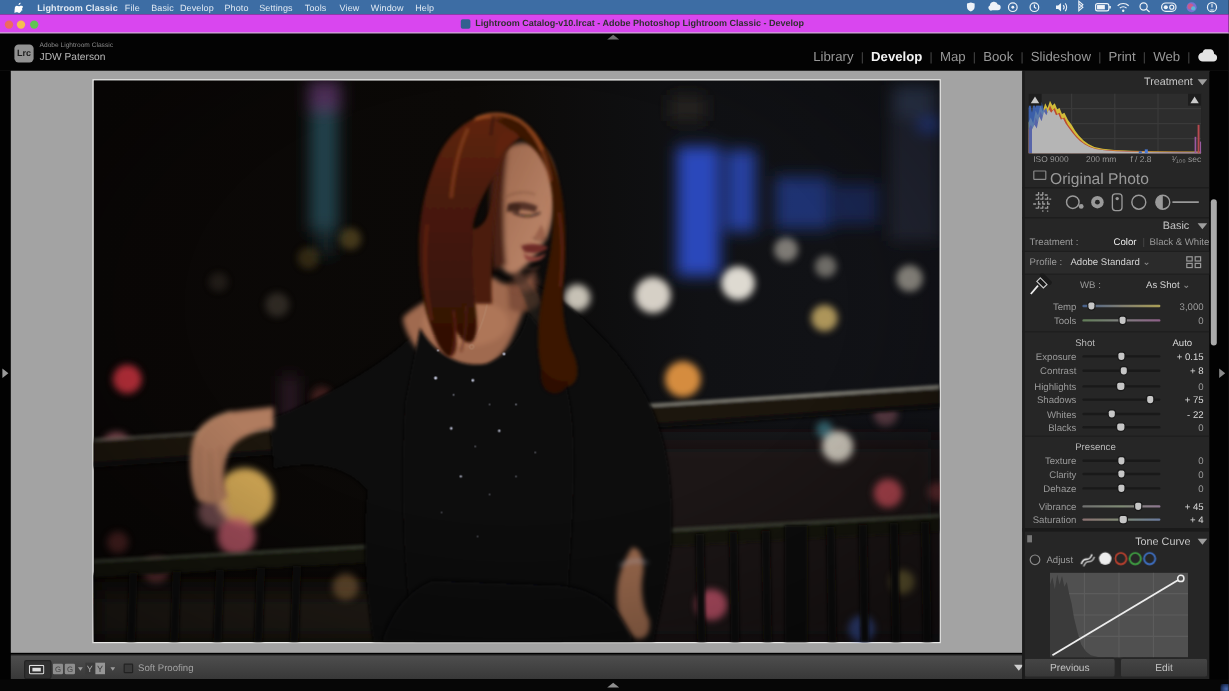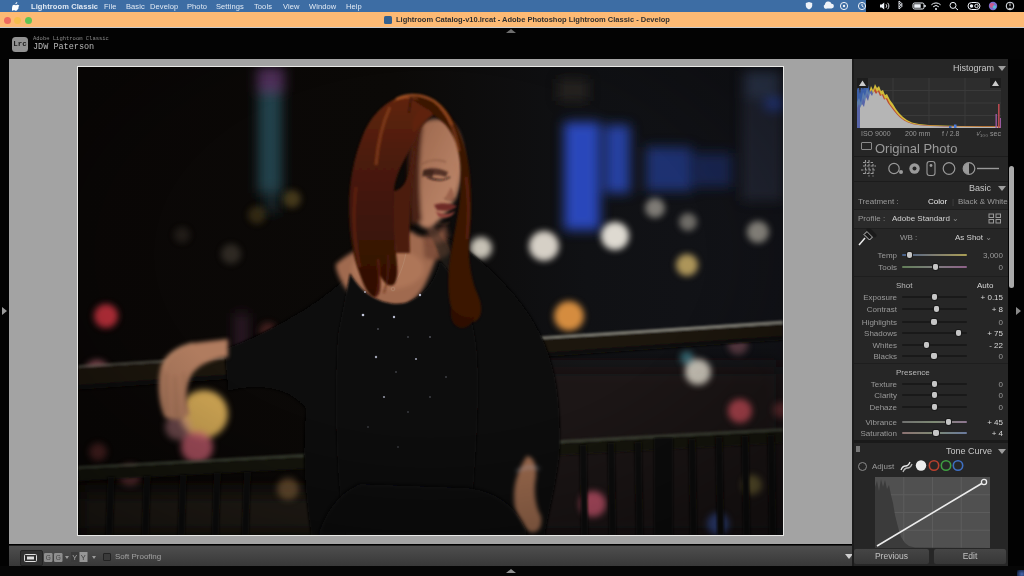--- a/index.html
+++ b/index.html
@@ -1,26 +1,26 @@
 <!DOCTYPE html>
 <html><head>
 <meta charset="utf-8">
 <style>
   html,body{margin:0;padding:0;}
   body{width:1024px;height:576px;background:#000;font-family:"Liberation Sans",sans-serif;position:relative;overflow:hidden;}
   .abs{position:absolute;}
   
-  #menubar{left:0;top:0;width:866px;height:12px;background:#3d6da4;color:#e2eaf4;font-size:7.5px;}
+  #menubar{left:0;top:0;width:1024px;height:12px;background:#3d6da4;color:#e2eaf4;font-size:7.5px;}
   #menubar .mi{position:absolute;top:1.5px;white-space:nowrap;letter-spacing:.1px;}
   
-  #titlebar{left:0;top:12px;width:1024px;height:16px;background:#fdba74;border-bottom:1px solid #c9cbce;box-sizing:border-box;}
+  #titlebar{left:0;top:12px;width:1024px;height:16px;background:#d946ef;border-bottom:1px solid #c9cbce;box-sizing:border-box;}
   .tl{position:absolute;top:4.5px;width:7px;height:7px;border-radius:50%;}
   #titletext{position:absolute;left:30px;right:0;top:3px;text-align:center;font-size:7.5px;font-weight:bold;color:#303030;}
   
-  #lrheader{left:0;top:28px;width:1024px;height:31px;background:#030303;border-bottom:1px solid #3c3c3c;box-sizing:content-box;font-family:Liberation Mono, monospace;}
+  #lrheader{left:0;top:28px;width:1024px;height:31px;background:#030303;border-bottom:1px solid #3c3c3c;box-sizing:content-box;}
   #lrcbadge{position:absolute;left:12px;top:9px;width:16px;height:15px;background:#929292;border-radius:3.5px;color:#1c1c1c;font-size:7.5px;font-weight:bold;text-align:center;line-height:15px;}
   #idsmall{position:absolute;left:33px;top:7px;font-size:5.5px;color:#8a8a8a;}
   #idbig{position:absolute;left:33px;top:14px;font-size:8.5px;color:#b9b9b9;}
   #modules{position:absolute;right:9px;top:12.5px;font-size:11px;color:#989898;white-space:nowrap;}
   #modules b{color:#f2f2f2;font-weight:bold;}
   #modules .sep{color:#4a4a4a;padding:0 6px;font-size:10px;}
   #topcollapse{position:absolute;left:506px;top:29px;width:0;height:0;border-left:5px solid transparent;border-right:5px solid transparent;border-bottom:4px solid #6e6e6e;}
   
   #leftstrip{left:0;top:59px;width:9px;height:507px;background:#020202;}
   #canvas{left:9px;top:59px;width:843px;height:485px;background:#a3a3a3;}
@@ -89,20 +89,23 @@
     <div class="tl" style="left:4px;background:#ee6a5f"></div>
     <div class="tl" style="left:14px;background:#f5bd4f"></div>
     <div class="tl" style="left:24.5px;background:#61c454"></div>
     <div id="titletext"><span style="display:inline-block;width:8px;height:8px;background:#33608f;border-radius:1.5px;vertical-align:-1.5px;margin-right:4px"></span>Lightroom Catalog-v10.lrcat - Adobe Photoshop Lightroom Classic - Develop</div>
   </div>
 
   <div id="lrheader" class="abs">
     <div id="lrcbadge">Lrc</div>
     <div id="idsmall">Adobe Lightroom Classic</div>
     <div id="idbig">JDW Paterson</div>
+    <div id="modules">Library<span class="sep">|</span><b>Develop</b><span class="sep">|</span>Map<span class="sep">|</span>Book<span class="sep">|</span>Slideshow<span class="sep">|</span>Print<span class="sep">|</span>Web<span class="sep">|</span><svg width="17" height="11" viewBox="0 0 17 11" style="vertical-align:-1px">
+        <path fill="#e4e4e4" d="M13.2 10.3H4.6a3.8 3.8 0 0 1-.5-7.6A5 5 0 0 1 13.8 4a3.2 3.2 0 0 1-.6 6.3z"></path>
+      </svg></div>
   </div>
   <div id="topcollapse" class="abs"></div>
 
   <div id="leftstrip" class="abs"></div>
   <div class="edgearrow abs" style="left:1.5px;top:307px"></div>
   <div id="canvas" class="abs"></div>
   <div id="photoframe" class="abs"><svg id="photo" width="705" height="468" viewBox="0 0 705 468">
     <defs>
       <filter id="b10" x="-60%" y="-60%" width="220%" height="220%">
           <feGaussianBlur stdDeviation="10"></feGaussianBlur>
@@ -331,21 +334,21 @@
       <text x="9.8" y="8" font-size="7.5" fill="#3a3a3a" font-family="Liberation Sans">Y</text>
     </svg>
     <div class="abs" style="left:83px;top:10px;width:0;height:0;border-left:2.5px solid transparent;border-right:2.5px solid transparent;border-top:3px solid #9b9b9b"></div>
     <div class="abs" style="left:94px;top:6.5px;width:6px;height:6px;background:#3a3a3a;border:1px solid #222;border-radius:1px"></div>
     <div class="abs" style="left:106px;top:6px;font-size:8px;color:#a2a2a2">Soft Proofing</div>
     <div class="abs" style="left:836px;top:8px;width:0;height:0;border-left:4.5px solid transparent;border-right:4.5px solid transparent;border-top:5px solid #cfcfcf"></div>
   </div>
 
   <div id="rpanel" class="abs">
 
-    <div class="phead" style="top:4px;right:14px">Histogram</div>
+    <div class="phead" style="top:4px;right:14px">Treatment</div>
     <div class="ptri" style="left:146px;top:7px"></div>
     <svg class="abs" style="left:5px;top:19px" width="144" height="50" viewBox="0 0 144 50">
       <rect width="144" height="50" fill="#2d2d2d"></rect>
       <g stroke="#3a3a3a" stroke-width="1">
         <path d="M36 0V50M72 0V50M108 0V50M0 12.5H144M0 25H144M0 37.5H144"></path>
       </g>
       <path d="M0 50 L0 24 L2 20 L4 25 L6 14 L8 18 L10 10 L12 15 L14 8 L16 12 L18 6 L20 10 L22 8 L24 13 L26 12 L28 17 L30 16 L33 22 L36 26 L39 31 L42 35 L46 39 L50 42 L55 44.5 L62 46 L72 47 L86 47.6 L104 48 L126 48.2 L144 48.3 L144 50 Z" fill="#d2bc3a"></path>
       <path d="M0 50 L0 30 L2 26 L4 30 L6 20 L8 24 L10 15 L12 19 L14 12 L16 16 L18 10 L20 14 L22 12 L24 17 L26 16 L28 21 L30 20 L33 26 L36 30 L39 34 L42 37.5 L46 41 L50 43.5 L55 45.5 L62 46.8 L72 47.5 L86 48 L104 48.4 L126 48.5 L144 48.6 L144 50 Z" fill="#bb4430" opacity=".95"></path>
       <path d="M0 50 L0 12 L1.5 8 L3 16 L4.5 6 L6 12 L7.5 4 L9 10 L11 7 L13 14 L15 12 L17 20 L19 26 L22 32 L25 37 L28 41 L32 44 L37 46 L44 47.5 L56 48.4 L76 48.8 L100 49 L144 49 L144 50 Z" fill="#3f6cc8" opacity=".8"></path>
       <path d="M3 50 L3 30 L5 26 L7 29 L9 19 L11 23 L13 15 L15 18 L17 13 L19 16 L21 13.5 L23 18 L25 17 L27 21.5 L29 21 L31 25 L34 29 L37 33 L40 36.5 L43 39.5 L47 42.5 L51 44.5 L56 46.2 L63 47.3 L73 48 L87 48.5 L105 48.8 L127 49 L144 49 L144 50 L3 50 Z" fill="#b5b5b5"></path>

